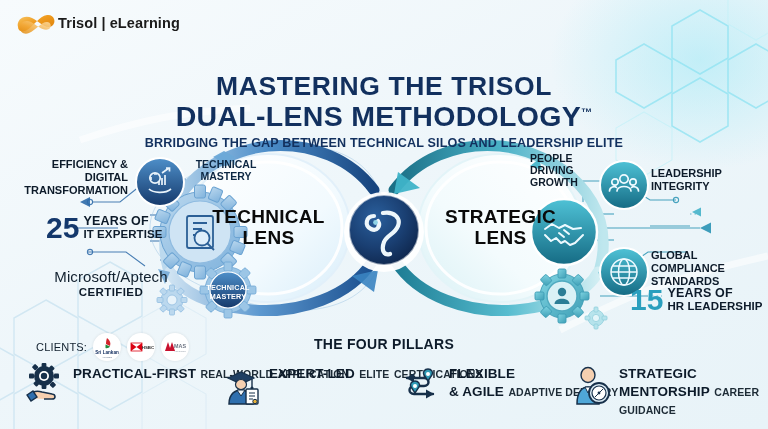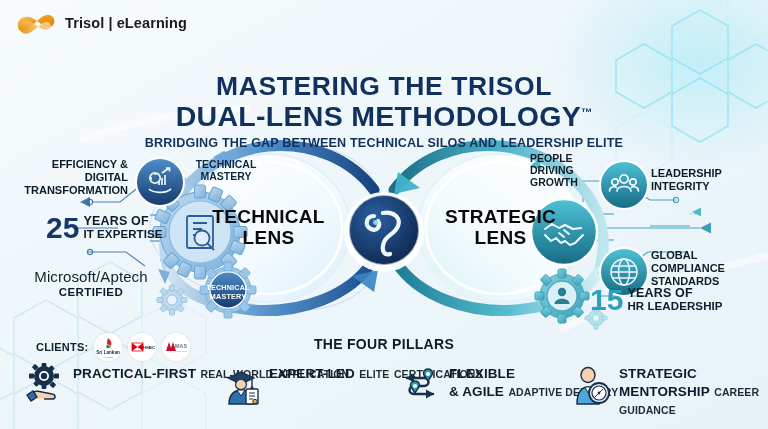--- a/index.html
+++ b/index.html
@@ -6,21 +6,21 @@
   html,body { width:768px; height:429px; overflow:hidden; }
   body {
     font-family:"Liberation Sans", sans-serif;
     background:#f2f8fb;
     position:relative;
   }
   #stage { position:absolute; inset:0; width:768px; height:429px; overflow:hidden; }
   .bg { position:absolute; inset:0; }
 
   
-  .logo-wrap { position:absolute; left:14px; top:8px; display:flex; align-items:center; gap:7px; }
+  .logo-wrap { position:absolute; left:14px; top:8px; display:flex; align-items:center; }
   .logo-mark { width:44px; height:30px; }
   .logo-text { font-size:14.5px; font-weight:bold; color:#1b1b1b; letter-spacing:.1px; white-space:nowrap; }
 
   .title-block { position:absolute; left:0; right:0; top:44px; text-align:center; }
   .t1 { font-size:26.5px; font-weight:bold; color:#12305e; letter-spacing:.6px; line-height:1.08;margin-top:28px; }
   .t2 { font-size:28.5px; font-weight:bold; color:#12305e; letter-spacing:.3px; line-height:1.1; position:relative; display:inline-block; }
   .tm { font-size:11px; vertical-align:super; font-weight:bold; }
   .sub { font-size:12.6px; font-weight:bold; color:#12305e; letter-spacing:.15px; margin-top:4px; }
 
   
@@ -38,21 +38,21 @@
   .ms-1 { font-size:15px; color:#11202e; font-weight:normal; letter-spacing:.1px;}
   .ms-2 { font-size:11.5px; color:#0d1b2a; font-weight:bold; letter-spacing:.4px; margin-top:1px;}
 
   .lens-label { position:absolute; text-align:center; font-weight:bold; color:#0a0a0a; font-size:19px; line-height:1.1; letter-spacing:.3px; }
 
   .badge-txt { position:absolute; text-align:center; font-weight:bold; color:#0d2743; font-size:7.2px; line-height:1.25; letter-spacing:.2px; }
   .badge-txt.white { color:#ffffff; }
 
   
   .clients { position:absolute; left:36px; top:333px; display:flex; align-items:center; gap:6px; }
-  .clients-label { font-size:11px; font-weight:bold; color:#11202e; letter-spacing:.2px; }
+  .clients-label { font-size:11px; font-weight:normal; color:#11202e; letter-spacing:.2px; }
   .client-logo { width:28px; height:28px; border-radius:50%; background:#fff; display:flex; align-items:center; justify-content:center; box-shadow:0 0 3px rgba(0,0,0,.10); }
 
   
   .pillars-title { position:absolute; left:0; right:0; top:336px; text-align:center; font-size:14px; font-weight:bold; color:#0d1b2a; letter-spacing:.3px; }
   .pillar { position:absolute; top:362px; display:flex; align-items:flex-start; gap:7px; }
   .pillar-ico { width:40px; height:44px; flex:none; }
   .pillar-txt { padding-top:2px; }
   .pillar-h { font-size:13.5px; font-weight:bold; color:#0d1b2a; line-height:1.1; letter-spacing:.1px; }
   .pillar-s { font-size:10.5px; font-weight:bold; color:#1d2b36; line-height:1.22; margin-top:2px; letter-spacing:.1px; }
 </style>
@@ -402,21 +402,21 @@
   </div>
 
   <div class="stat" style="left:46px; top:214px;">
     <span class="stat-num" id="num25" style="color: rgb(20, 56, 108);">25</span>
     <span class="stat-txt">
       <span class="a">YEARS OF</span>
       <span class="b">IT EXPERTISE</span>
     </span>
   </div>
 
-  <div class="ms-line" style="left:16px; top:268px; width:150px;">
+  <div class="ms-line" style="left:36px; top:268px; width:150px;">
     <div class="ms-1">Microsoft/Aptech</div>
     <div class="ms-2">CERTIFIED</div>
   </div>
 
   <div class="badge-txt white" style="left:203px; top:283px; width:50px;">
     <span style="white-space:pre-line;">TECHNICAL
 MASTERY</span>
   </div>
 
   <div class="lens-label" style="left:196px; top:207px; width:145px;">
@@ -438,21 +438,21 @@
     <span style="white-space:pre-line;">GLOBAL
 COMPLIANCE
 STANDARDS</span>
   </div>
 
   <div class="lbl l" style="left:651px; top:167px; width:110px; font-size:11px;">
     <span style="white-space:pre-line;">LEADERSHIP
 INTEGRITY</span>
   </div>
 
-  <div class="stat" style="left:590px; top:286px;">
+  <div class="stat" style="left:630px; top:286px;">
     <span class="stat-num" id="num15" style="color: rgb(42, 159, 190);">15</span>
     <span class="stat-txt">
       <span class="a">YEARS OF</span>
       <span class="b">HR LEADERSHIP</span>
     </span>
   </div>
 
   <div class="clients">
     <span class="clients-label">CLIENTS:</span>
 

